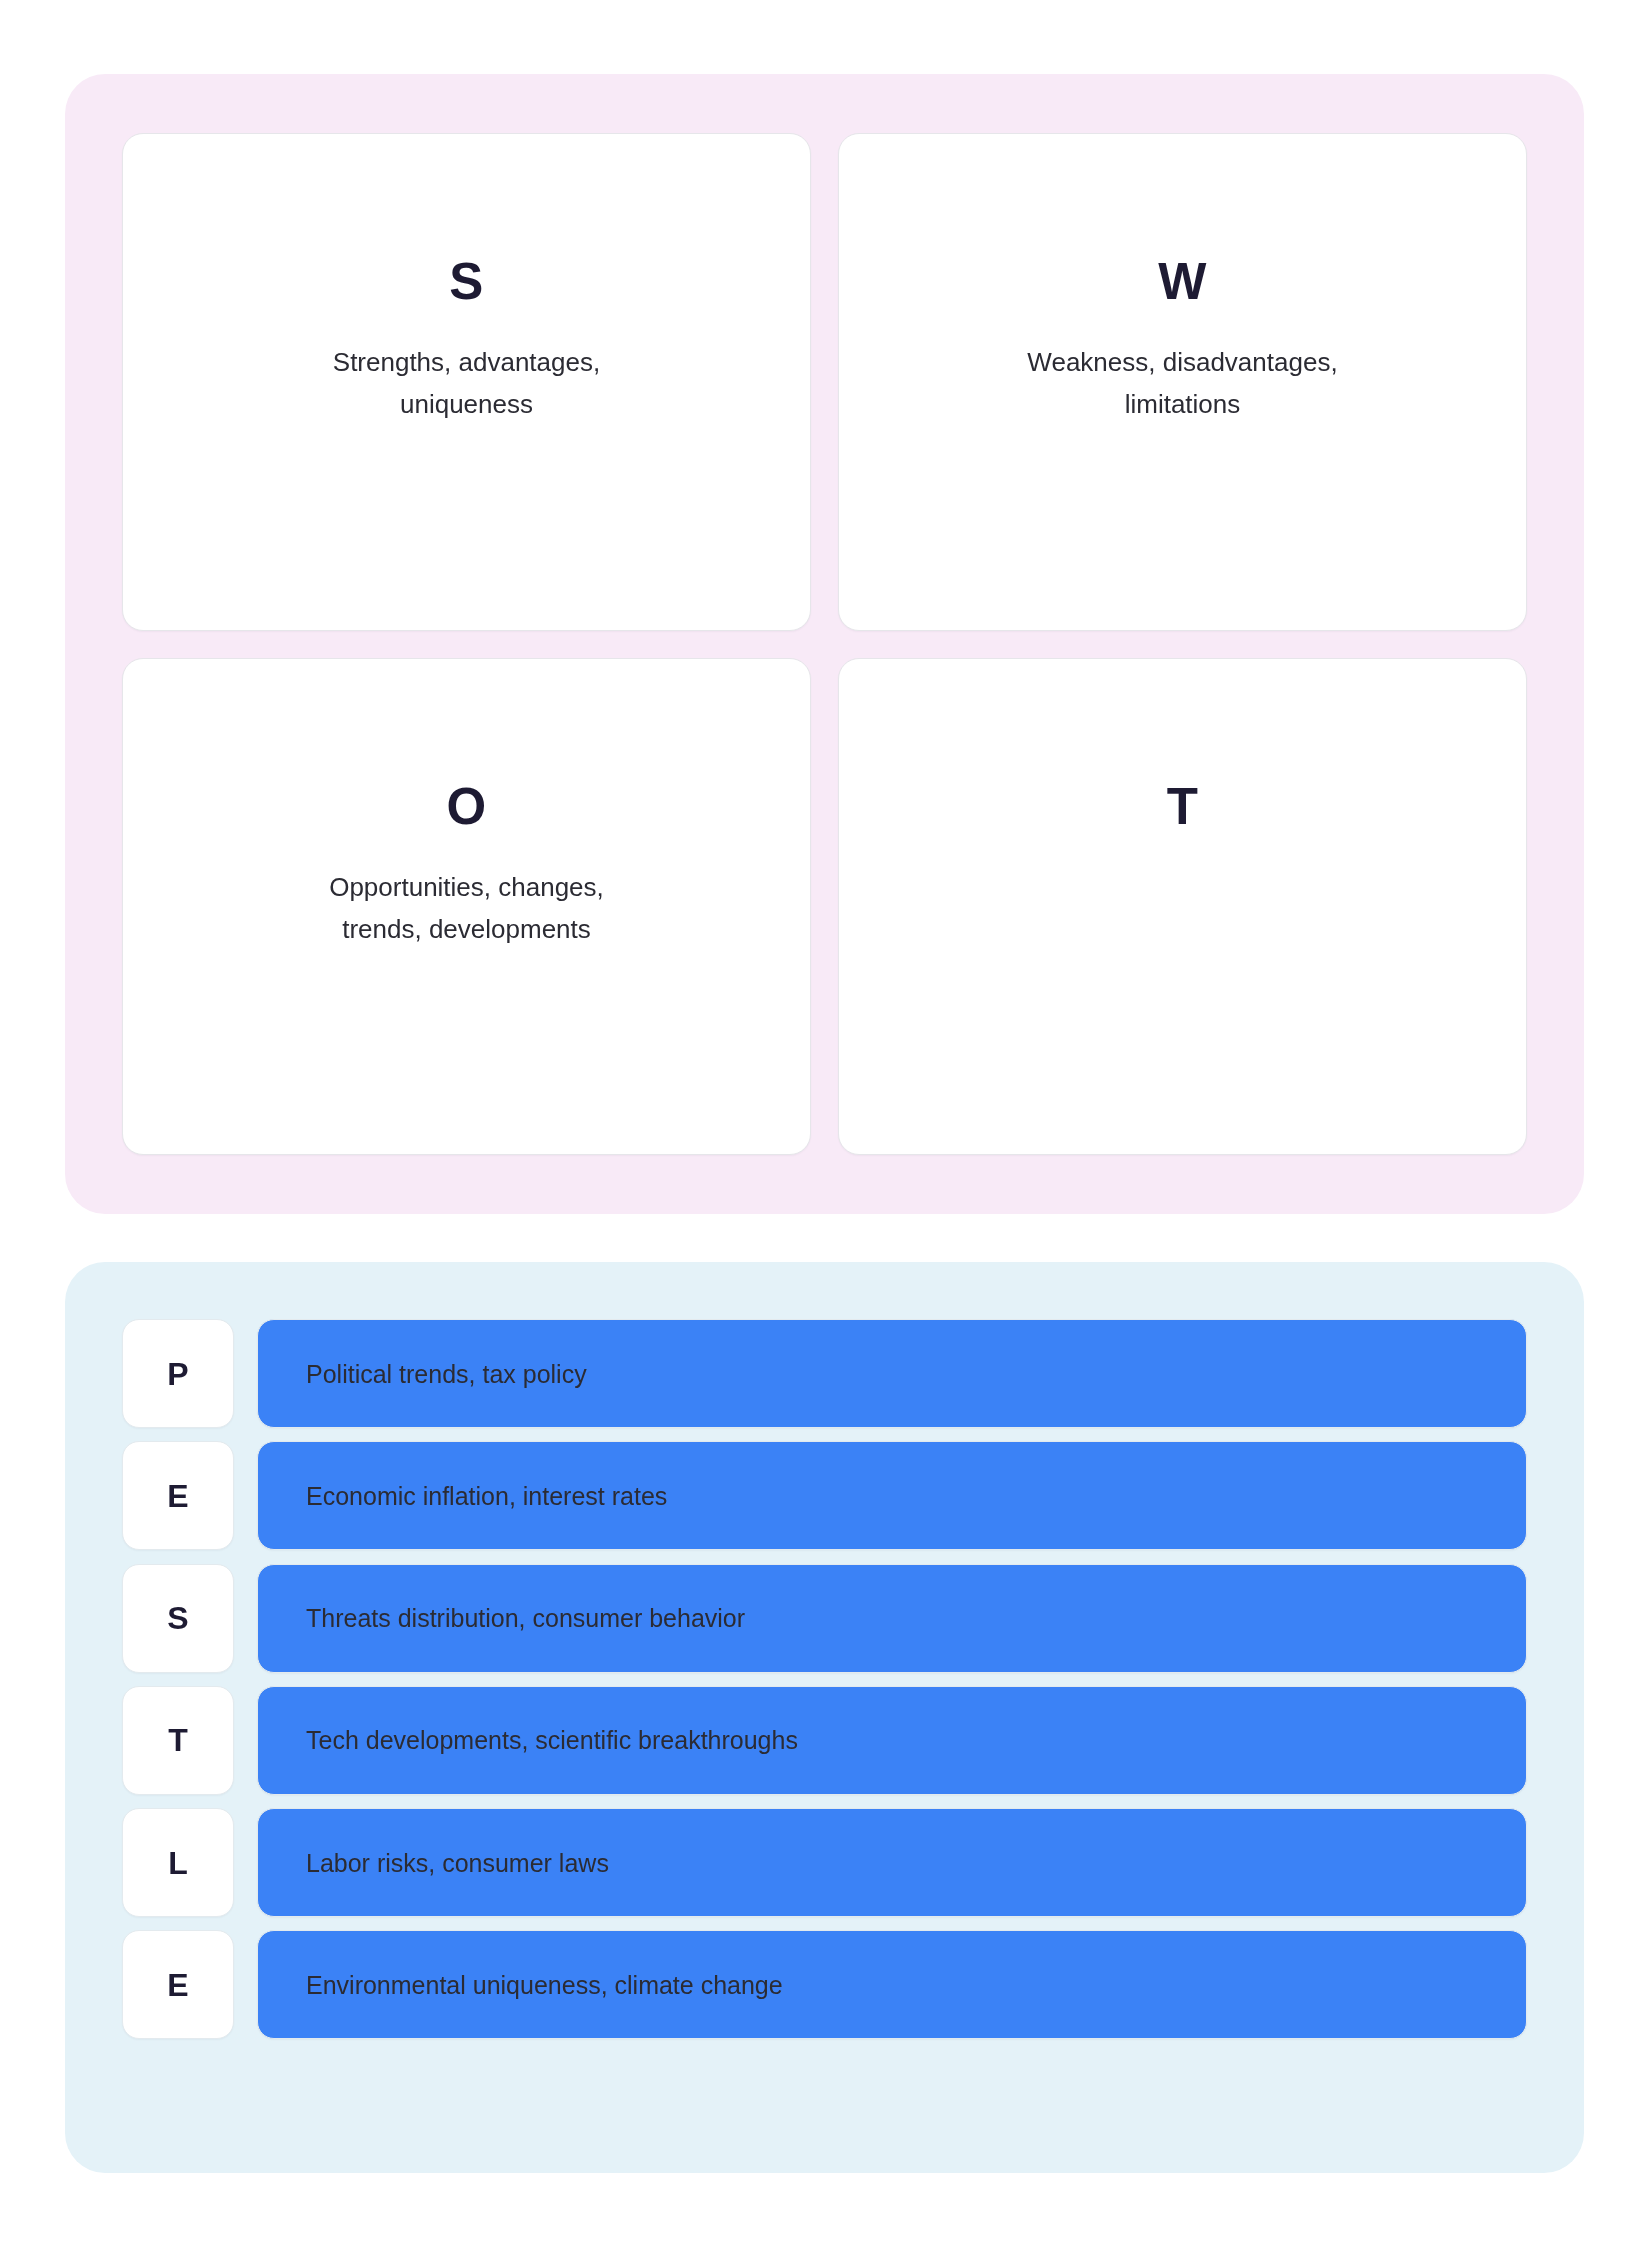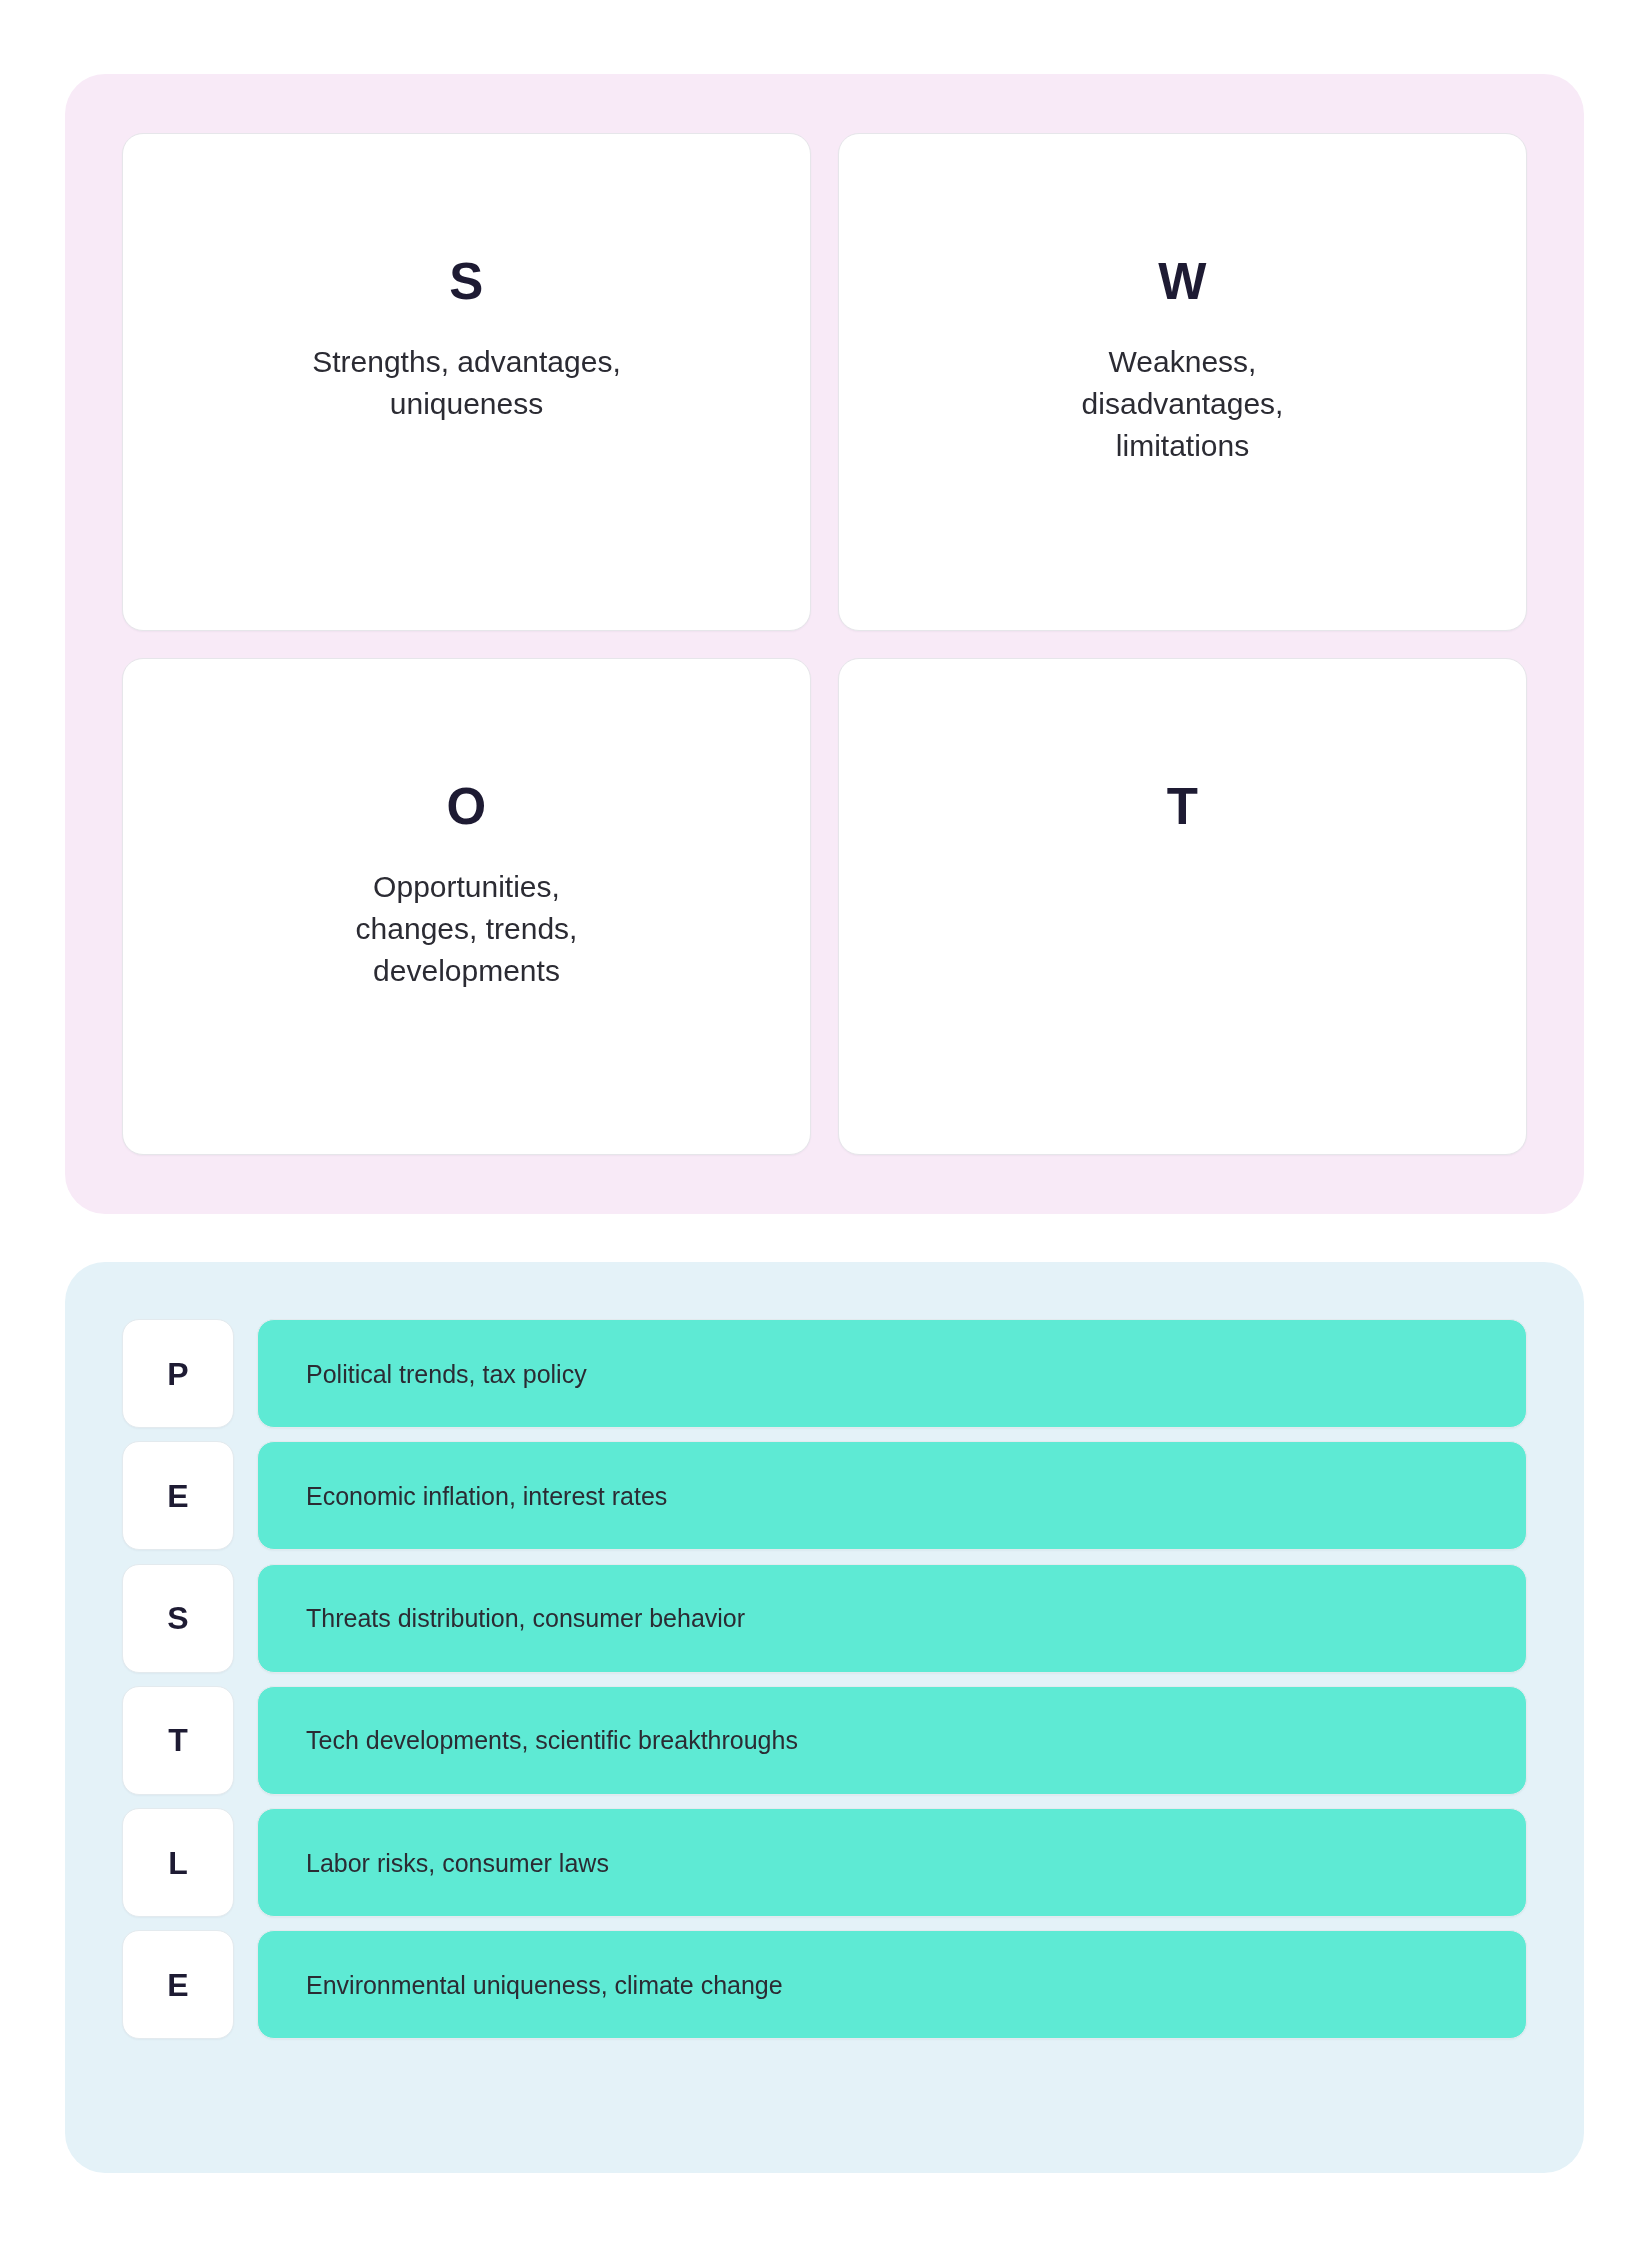--- a/index.html
+++ b/index.html
@@ -47,21 +47,21 @@
   }
   .swot-letter {
     font-size: 51px;
     font-weight: 700;
     color: #1e1b33;
     line-height: 1;
     letter-spacing: 0.5px;
   }
   .swot-desc {
     margin-top: 34px;
-    font-size: 30px;
+    font-size: 26px;
     line-height: 42px;
     color: #2b2b33;
     text-align: center;
     max-width: 314px;
     font-weight: 400;
   }
 
   
   .pestle-panel {
     position: absolute;
@@ -94,21 +94,21 @@
     box-shadow: 0 1px 1.9px rgba(16,16,40,0.04);
   }
   .pestle-badge-letter {
     font-size: 32px;
     font-weight: 700;
     color: #1e1b33;
     line-height: 1;
   }
   .pestle-text-card {
     flex: 1 1 auto;
-    background: #5eead4;
+    background: #3b82f6;
     border: 1px solid #e3eaee;
     border-radius: 17px;
     display: flex;
     align-items: center;
     padding-left: 48px;
     box-shadow: 0 1px 1.9px rgba(16,16,40,0.04);
   }
   .pestle-text {
     font-size: 25px;
     color: #2b2b33;

